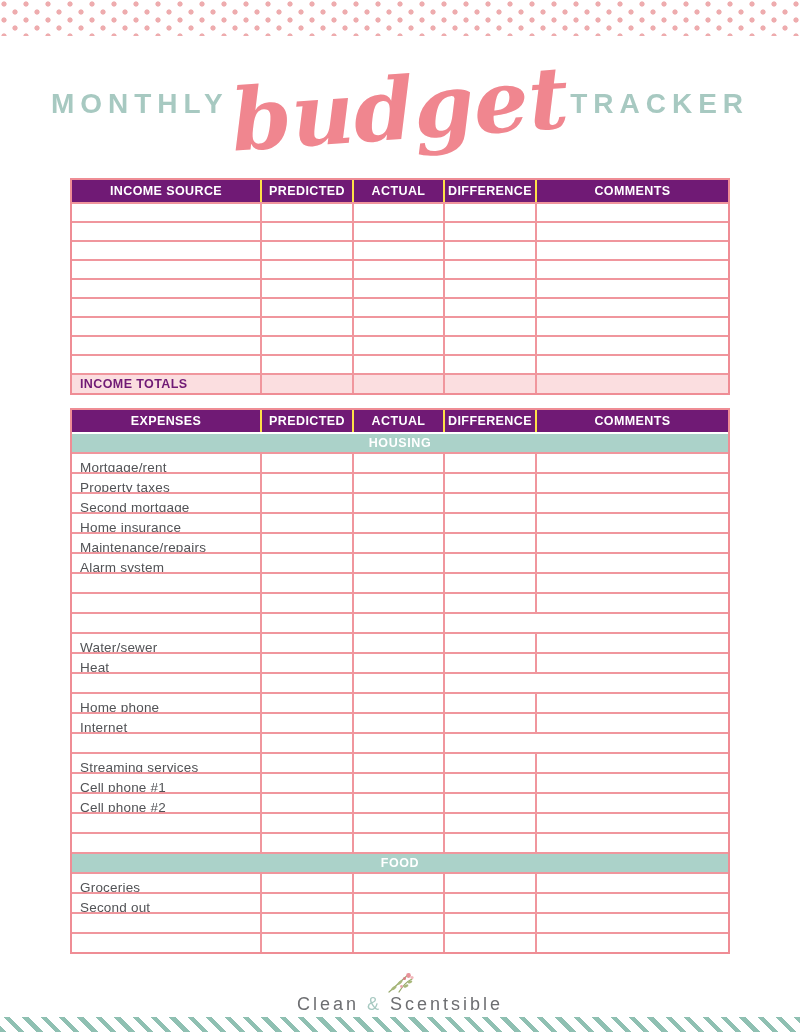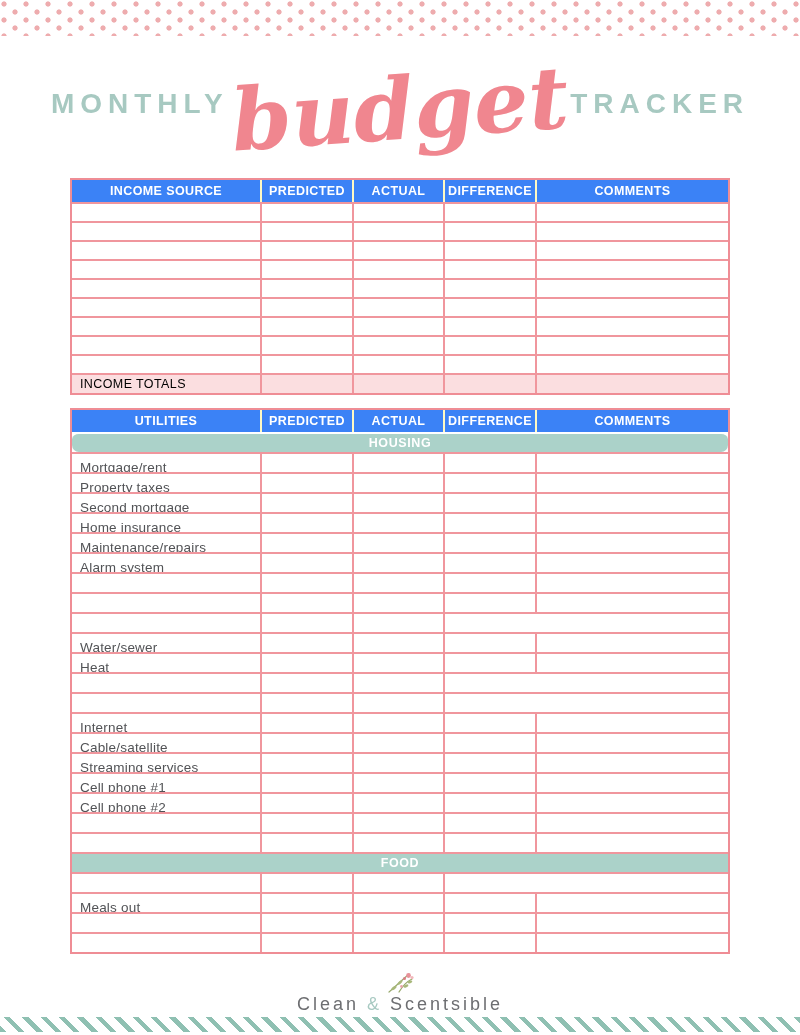--- a/index.html
+++ b/index.html
@@ -38,54 +38,54 @@
   
   .table {
     position:absolute; left:70px; width:660px;
     border:2px solid #ef8d95; box-sizing:border-box; background:#fff;
   }
   .income   { top:178px; }
   .expenses { top:408px; }
 
   .thead {
     display:grid; grid-template-columns:188px 92px 91px 92px 1fr;
-    height:22px; background:#3b82f6;
+    height:22px; background:#701a75;
   }
   .thead .cell {
     display:flex; align-items:center; justify-content:center;
     color:#fff; font-weight:bold; font-size:12.5px; letter-spacing:0.4px;
     box-sizing:border-box;
   }
-  .thead .cell + .cell { border-left:2px solid #fef9c3; }
+  .thead .cell + .cell { border-left:2px solid #fde047; }
 
   .trow {
     display:grid; grid-template-columns:188px 92px 91px 92px 1fr;
     border-top:2px solid #f0969d;
   }
   .income .trow   { height:17px; }
   .expenses .trow { height:18px; }
   .trow .cell { box-sizing:border-box; }
   .trow .cell + .cell { border-left:2px solid #f0969d; }
   .c1 { display:flex; align-items:center; padding-left:8px; overflow:hidden; }
   .rlabel {
     font-size:13.5px; color:#525356; letter-spacing:0.2px; white-space:nowrap;margin-top:8px;
   }
 
   .trow.totals { background:#fbdee0; height:18px; }
   .totals-label {
-    color:#000000; font-weight:normal; font-size:12.5px; letter-spacing:0.4px;
+    color:#701a75; font-weight:bold; font-size:12.5px; letter-spacing:0.4px;
   }
 
   .section-band {
     height:18px; border-top:2px solid #f0969d;
     background:#abd2c9;
     display:flex; align-items:center; justify-content:center;
     color:#fff; font-weight:bold; font-size:12.5px; letter-spacing:0.6px;
   }
-  .section-band.first { border-top-color:#ffffff;border-radius:7px; }
+  .section-band.first { border-top-color:#ffffff; }
 
   
   .footer {
     position:absolute; top:970px; left:0; width:100%;
     text-align:center; line-height:1;
   }
   .sprig { display:block; margin:0 auto 1px auto; }
   .logo-text {
     font-size:18px; letter-spacing:3px; color:#6d6e71;
   }
@@ -193,21 +193,21 @@
       </div>
       <div class="cell"></div>
       <div class="cell"></div>
       <div class="cell"></div>
       <div class="cell"></div>
     </div>
   </div>
 
   <div class="table expenses">
     <div class="thead">
-      <div class="cell">UTILITIES</div>
+      <div class="cell">EXPENSES</div>
       <div class="cell">PREDICTED</div>
       <div class="cell">ACTUAL</div>
       <div class="cell">DIFFERENCE</div>
       <div class="cell">COMMENTS</div>
     </div>
     <div id="expense-body">
         <div class="section-band first">HOUSING</div>
         <div class="trow">
     <div class="cell c1">
             <span class="rlabel">Mortgage/rent</span>
@@ -300,38 +300,38 @@
     <div class="cell"></div>
     <div class="cell"></div>
   </div>
         <div class="trow">
     <div class="cell"></div>
     <div class="cell"></div>
     <div class="cell"></div>
     <div class="cell"></div>
   </div>
         <div class="trow">
+    <div class="cell c1">
+            <span class="rlabel">Home phone</span>
+          </div>
     <div class="cell"></div>
     <div class="cell"></div>
     <div class="cell"></div>
     <div class="cell"></div>
   </div>
         <div class="trow">
     <div class="cell c1">
             <span class="rlabel">Internet</span>
           </div>
     <div class="cell"></div>
     <div class="cell"></div>
     <div class="cell"></div>
     <div class="cell"></div>
   </div>
         <div class="trow">
-    <div class="cell c1">
-            <span class="rlabel">Cable/satellite</span>
-          </div>
     <div class="cell"></div>
     <div class="cell"></div>
     <div class="cell"></div>
     <div class="cell"></div>
   </div>
         <div class="trow">
     <div class="cell c1">
             <span class="rlabel">Streaming services</span>
           </div>
     <div class="cell"></div>
@@ -366,28 +366,31 @@
   </div>
         <div class="trow">
     <div class="cell c1"></div>
     <div class="cell"></div>
     <div class="cell"></div>
     <div class="cell"></div>
     <div class="cell"></div>
   </div>
         <div class="section-band">FOOD</div>
         <div class="trow">
-    <div class="cell"></div>
-    <div class="cell"></div>
-    <div class="cell"></div>
-    <div class="cell"></div>
-  </div>
-        <div class="trow">
-    <div class="cell c1">
-            <span class="rlabel">Meals out</span>
+    <div class="cell c1">
+            <span class="rlabel">Groceries</span>
+          </div>
+    <div class="cell"></div>
+    <div class="cell"></div>
+    <div class="cell"></div>
+    <div class="cell"></div>
+  </div>
+        <div class="trow">
+    <div class="cell c1">
+            <span class="rlabel">Second out</span>
           </div>
     <div class="cell"></div>
     <div class="cell"></div>
     <div class="cell"></div>
     <div class="cell"></div>
   </div>
         <div class="trow">
     <div class="cell c1"></div>
     <div class="cell"></div>
     <div class="cell"></div>

